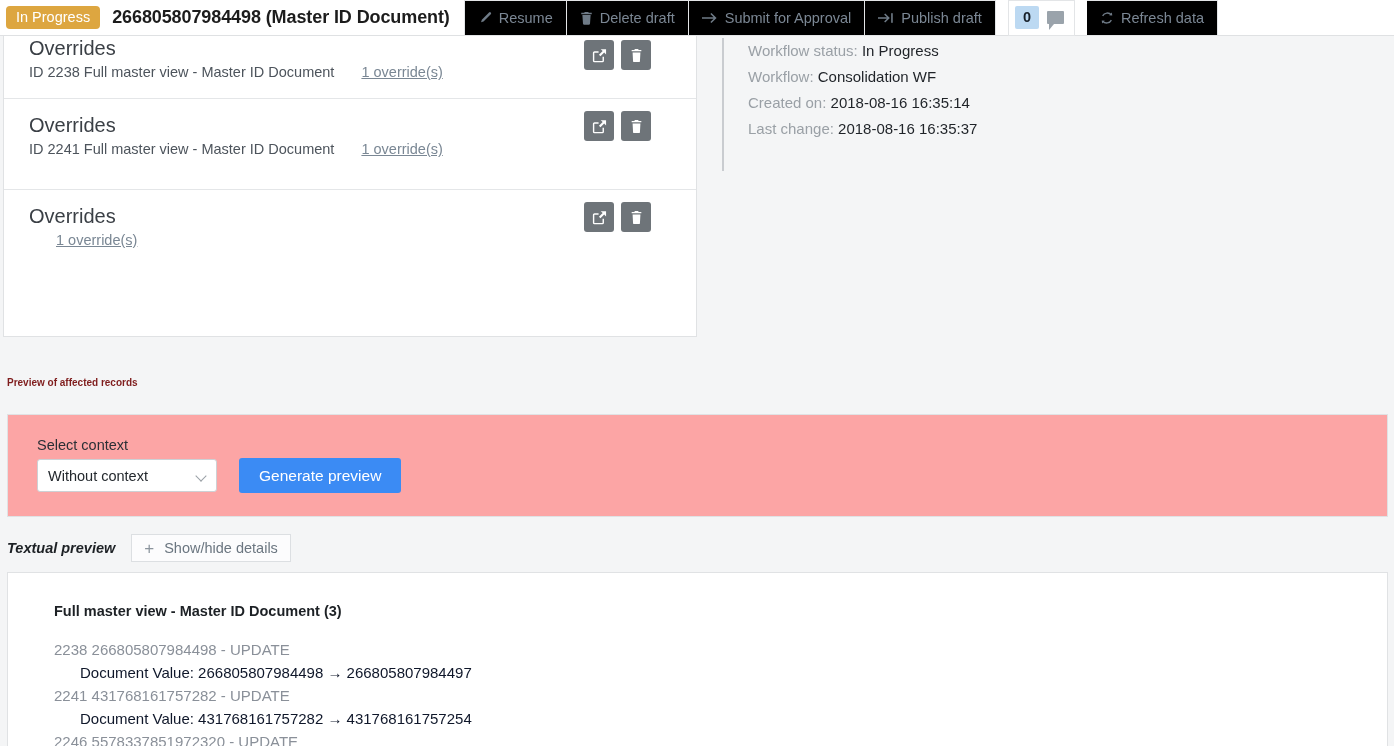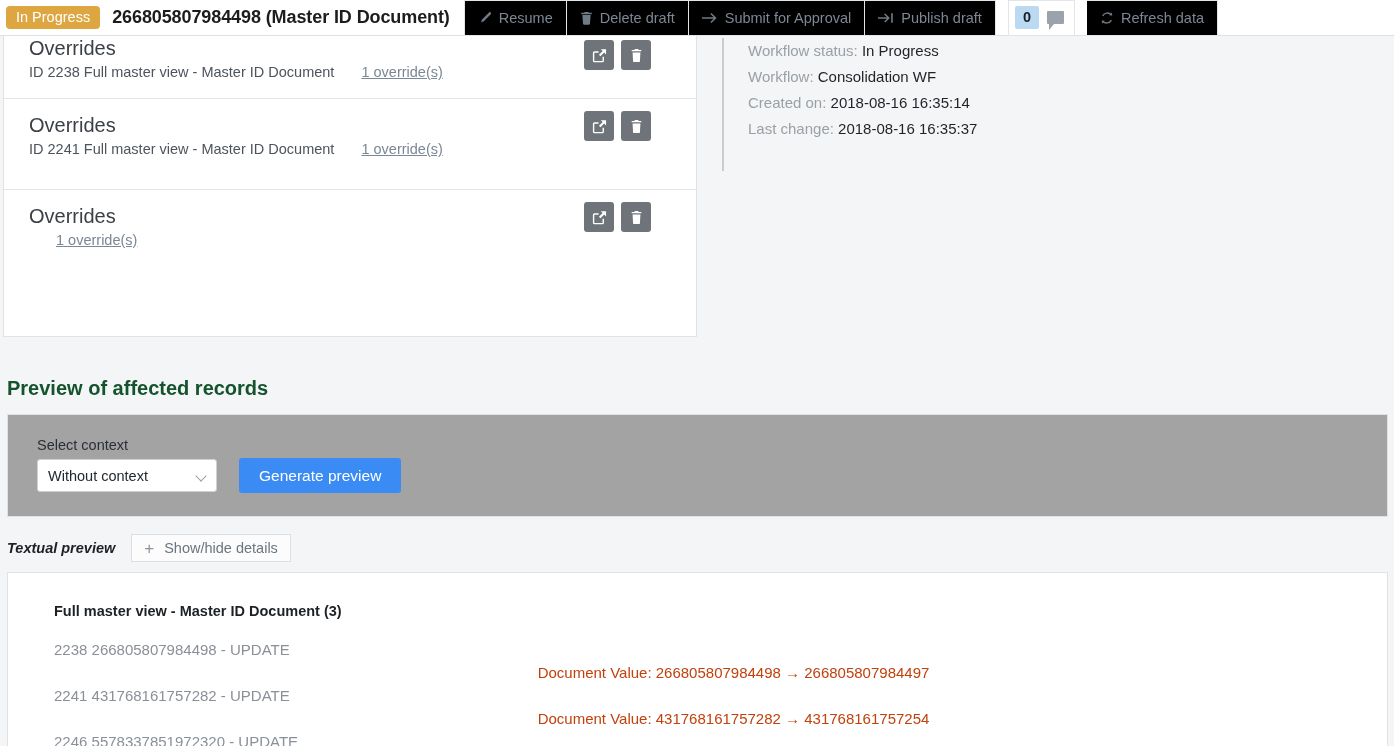--- a/index.html
+++ b/index.html
@@ -160,29 +160,29 @@
     line-height: 26px;
     color: #1f2328;
     white-space: nowrap;
   }
   .wf-row .lbl { color: #9aa0a6; }
 
   
   .section-title {
     position: absolute;
     left: 7px; top: 341px;
-    font-size: 20px;
+    font-size: 10px;
     font-weight: bold;
-    color: #14532d;
+    color: #7f1d1d;
   }
   .preview-panel {
     position: absolute;
     left: 7px; top: 378px;
     width: 1381px; height: 103px;
-    background: #a3a3a3;
+    background: #fca5a5;
     border: 1px solid #e0e2e4;
     padding: 22px 0 0 29px;
   }
   .field-label {
     font-size: 14.5px;
     color: #2a2f35;
     margin-bottom: 5px;
   }
   .field-row { display: flex; align-items: center; gap: 22px; }
   .select-box {
@@ -251,23 +251,22 @@
     font-size: 14.5px; font-weight: bold; color: #1d2125;
     margin-bottom: 19px;
   }
   .tp-line {
     font-size: 15px;
     color: #8a9099;
     line-height: 23px;
     white-space: pre;
   }
   .tp-line.detail {
-    color: #c2410c;
+    color: #0f172a;
     padding-left: 26px;
-    text-align: center;
   }
 </style>
 </head>
 <body>
 
 <div class="toolbar">
   <span class="status-badge">In Progress</span>
   <span class="doc-title">266805807984498 (Master ID Document)</span>
 
   <div class="btn-group">

